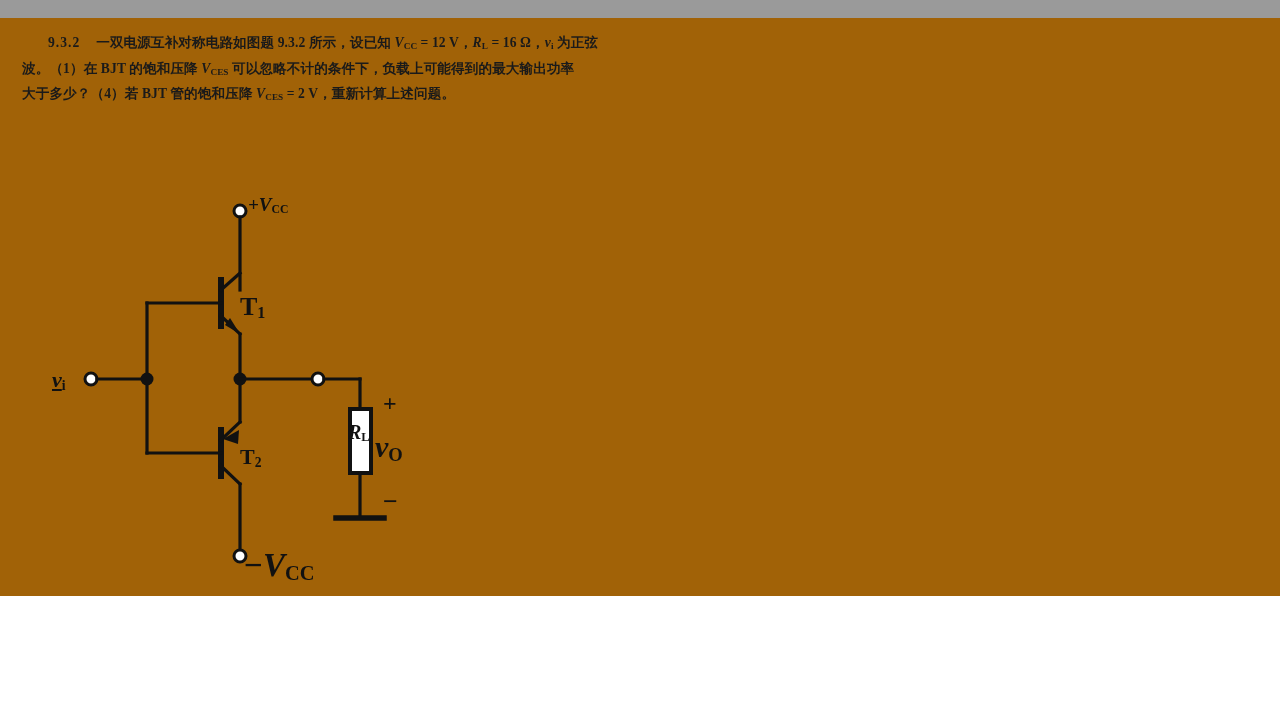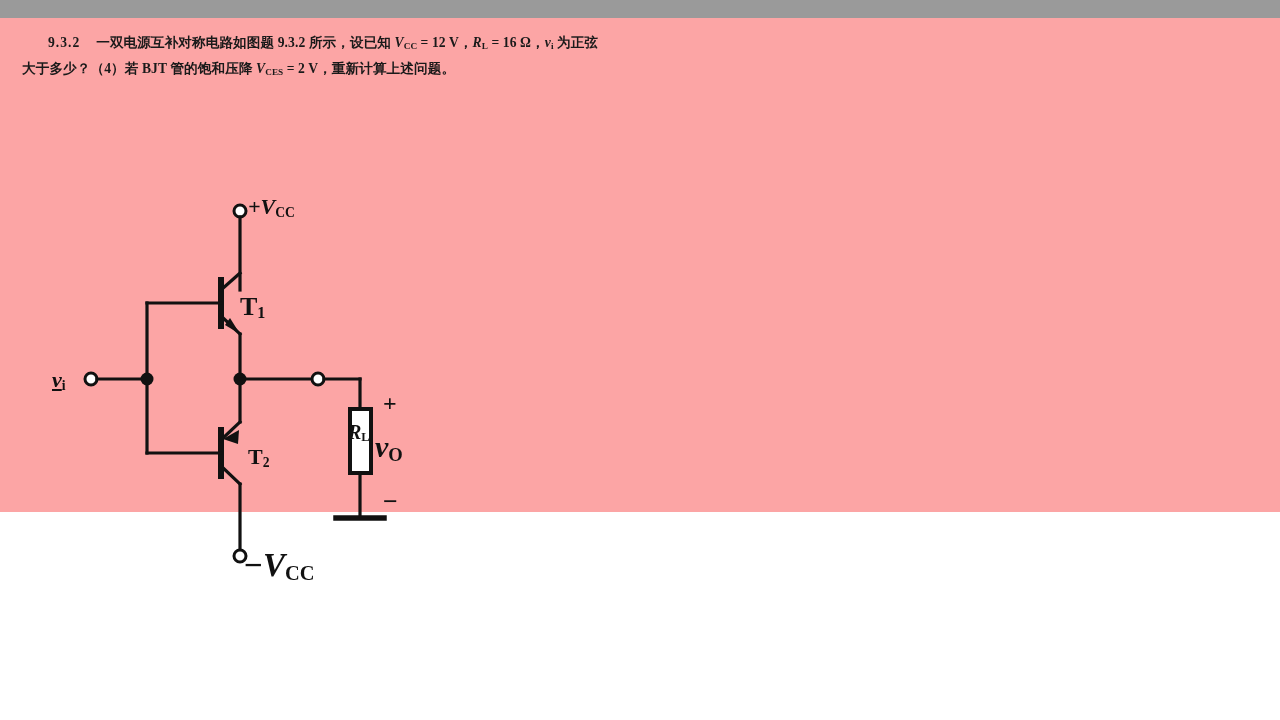--- a/index.html
+++ b/index.html
@@ -9,22 +9,22 @@
     background:#ffffff;
     font-family:"Liberation Serif","DejaVu Serif",serif;
     overflow:hidden;
     position:relative;
   }
   .scanbar{
     position:absolute;left:0;width:1280px;height:18px;
     background:#9a9a9a;top:0;
   }
   .page{
-    position:absolute;top:18px;left:0;width:1280px;height:494px;
-    background:#fca5a5;
+    position:absolute;top:18px;left:0;width:1280px;height:578px;
+    background:#a16207;
   }
 
   
   .problem-text{
     position:absolute;left:22px;top:14px;width:592px;
     color:#1a1a1a;
     font-size:13.6px;
     line-height:22.6px;
     font-weight:700;
     letter-spacing:.1px;
@@ -44,41 +44,42 @@
   }
   .circuit svg{display:block;}
   .lbl{
     position:absolute;color:#111;font-weight:700;
     font-family:"Liberation Serif","DejaVu Serif",serif;
     white-space:nowrap;
   }
   .lbl .it{font-style:italic;}
   .lbl sub{font-size:.62em;vertical-align:-.2em;font-style:normal;}
 
-  #lbl-vcc-pos{left:208px;top:26px;font-size:22px;}
+  #lbl-vcc-pos{left:208px;top:26px;font-size:19px;}
   #lbl-vcc-neg{left:203px;top:379px;font-size:33px;}
   #lbl-t1{left:200px;top:124px;font-size:26px;}
-  #lbl-t2{left:200px;top:276px;font-size:22px;margin-left:8px;}
+  #lbl-t2{left:200px;top:276px;font-size:22px;}
   #lbl-vi{left:12px;top:199px;font-size:22px;text-decoration:underline;}
   #lbl-rl{left:294px;top:253px;font-size:20px;margin-left:14px;}
   #lbl-vo{left:335px;top:262px;font-size:30px;}
   #lbl-plus{left:343px;top:222px;font-size:24px;font-weight:700;}
   #lbl-minus{left:343px;top:319px;font-size:26px;font-weight:700;}
 </style>
 </head>
 <body>
 
 <div class="scanbar"></div>
 
 <div class="page">
 
   <div class="problem-text">
 
     <p><span class="indent"></span><span class="pnum">9.3.2</span><span>一双电源互补对称电路如图题 9.3.2 所示，设已知 </span><var>V</var><sub>CC</sub><span> = 12 V，</span><var>R</var><sub>L</sub><span> = 16 Ω，</span><var>v</var><sub>i</sub><span> 为正弦</span></p>
 
+    <p><span>波。（1）在 BJT 的饱和压降 </span><var>V</var><sub>CES</sub><span> 可以忽略不计的条件下，负载上可能得到的最大输出功率</span></p>
 
 
     <p><span>大于多少？（4）若 BJT 管的饱和压降 </span><var>V</var><sub>CES</sub><span> = 2 V，重新计算上述问题。</span></p>
 
   </div>
 
   <div class="circuit">
 
     <svg width="420" height="400" viewBox="0 0 420 400">
       <g stroke="#111111" stroke-width="3.2" fill="none" stroke-linecap="square">

